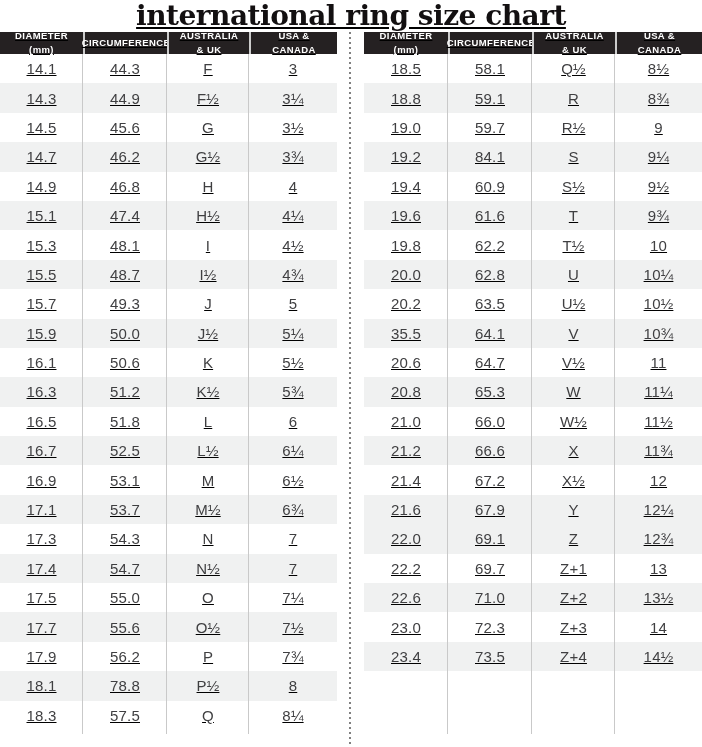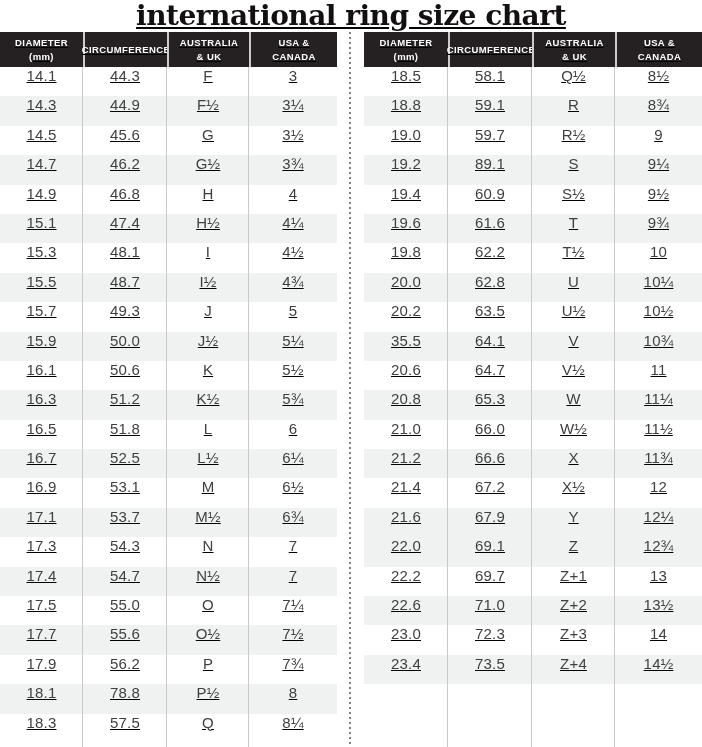--- a/index.html
+++ b/index.html
@@ -27,34 +27,34 @@
 
   .gutter { width:27px; position:relative; }
   .dotline {
     position:absolute; top:0; bottom:0; left:12px; width:2px;
     background-image:repeating-linear-gradient(
       to bottom,
       var(--dotted-divider,#808080) 0px, var(--dotted-divider,#808080) 2px,
       transparent 2px, transparent 5px);
   }
 
-  .thead { display:flex; height:35px; }
+  .thead { display:flex; height:22px; }
   .th {
     background:var(--header-bg,#252122);
     color:var(--header-text,#ffffff);
     display:flex; align-items:center; justify-content:center;
     text-align:center;
     font-weight:700; font-size:9.5px; letter-spacing:0.4px; line-height:1.45;
     white-space:pre-line;
   }
   .th:not(:first-child) { border-left:2px solid #cccccc; }
 
   .tbody { position:relative; height:680px; }
 
-  .row { display:flex; height:29.4px; align-items:flex-start; }
+  .row { display:flex; height:29.4px; align-items:center; }
   .row.alt { background:var(--row-alt-bg,#f0f1f1); }
 
   .cell {
     font-size:15px;
     color:var(--body-text,#3f3f41);
     text-align:center;
     letter-spacing:0.2px;
   }
 
   .vline {
@@ -260,21 +260,21 @@
             <div class="cell c3">8¾</div>
           </div>
           <div class="row">
             <div class="cell c0">19.0</div>
             <div class="cell c1">59.7</div>
             <div class="cell c2">R½</div>
             <div class="cell c3">9</div>
           </div>
           <div class="row alt">
             <div class="cell c0">19.2</div>
-            <div class="cell c1">89.1</div>
+            <div class="cell c1">84.1</div>
             <div class="cell c2">S</div>
             <div class="cell c3">9¼</div>
           </div>
           <div class="row">
             <div class="cell c0">19.4</div>
             <div class="cell c1">60.9</div>
             <div class="cell c2">S½</div>
             <div class="cell c3">9½</div>
           </div>
           <div class="row alt">

